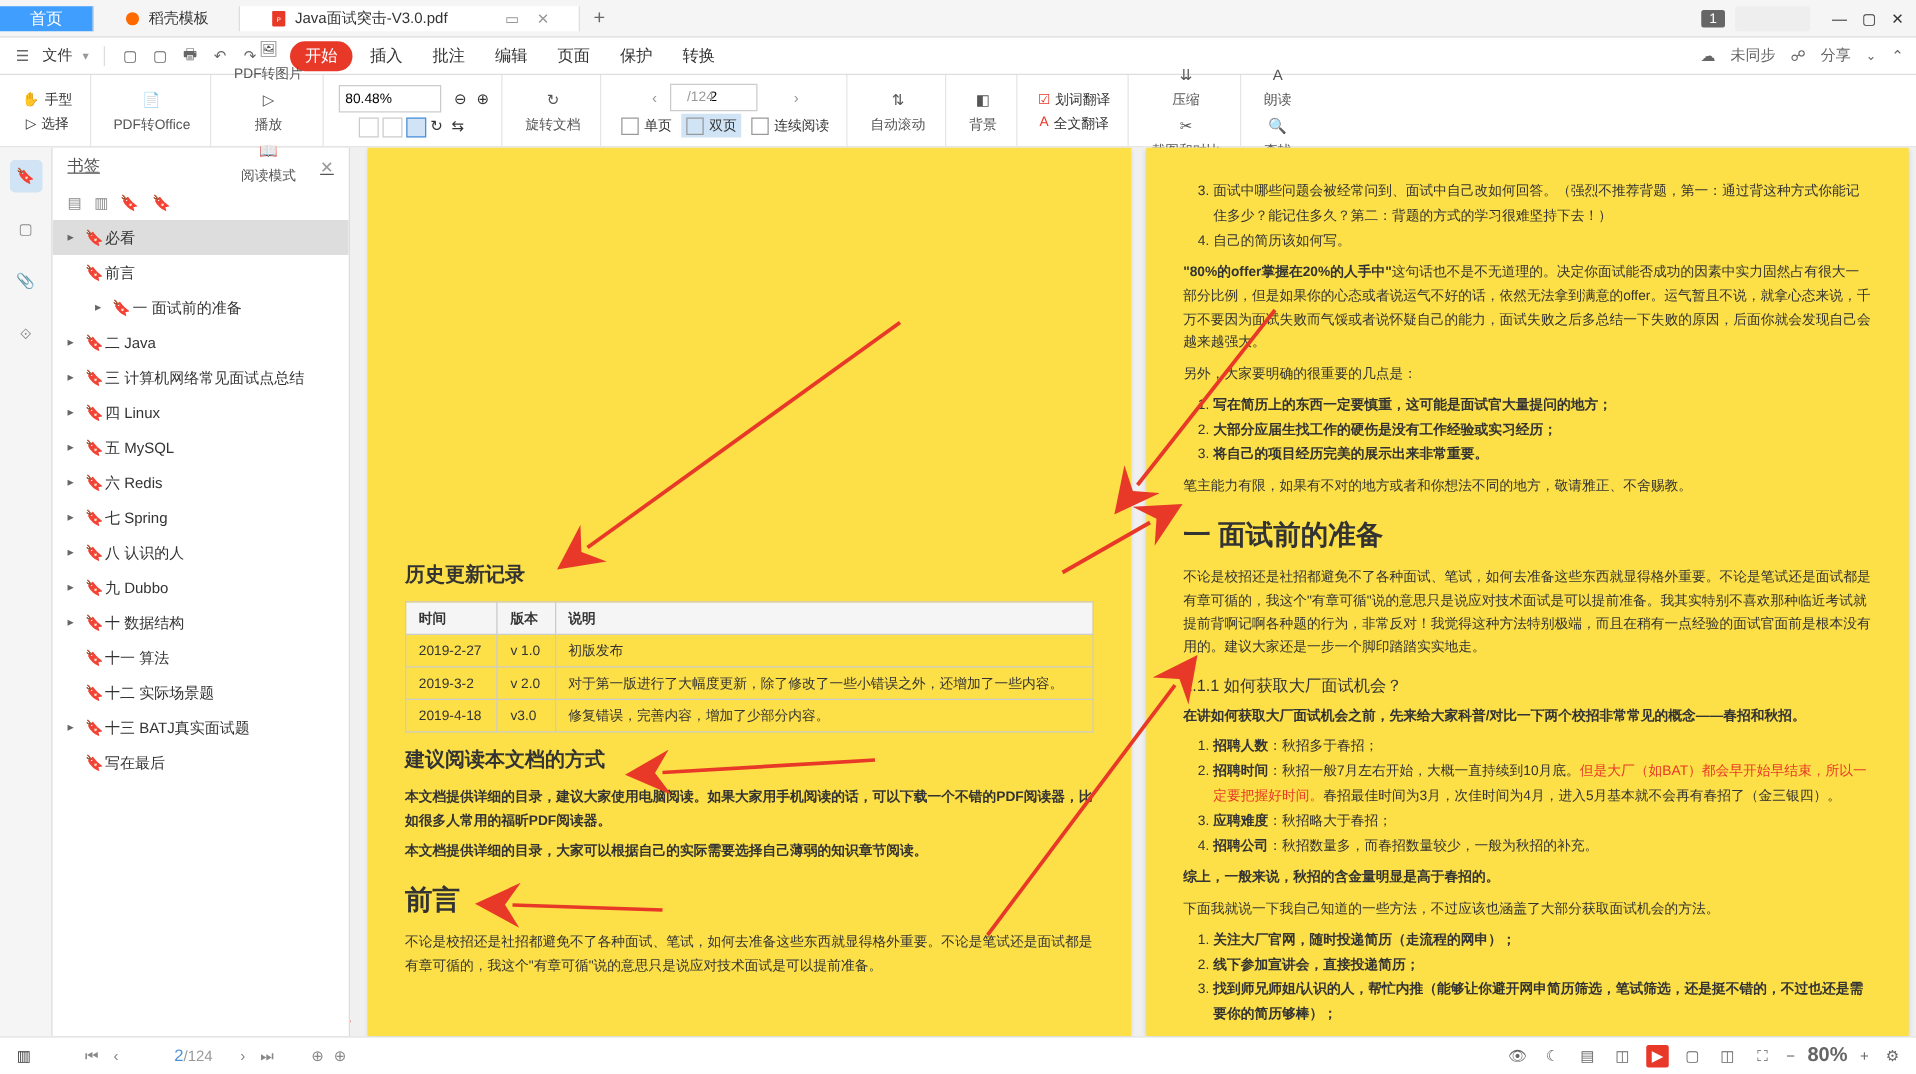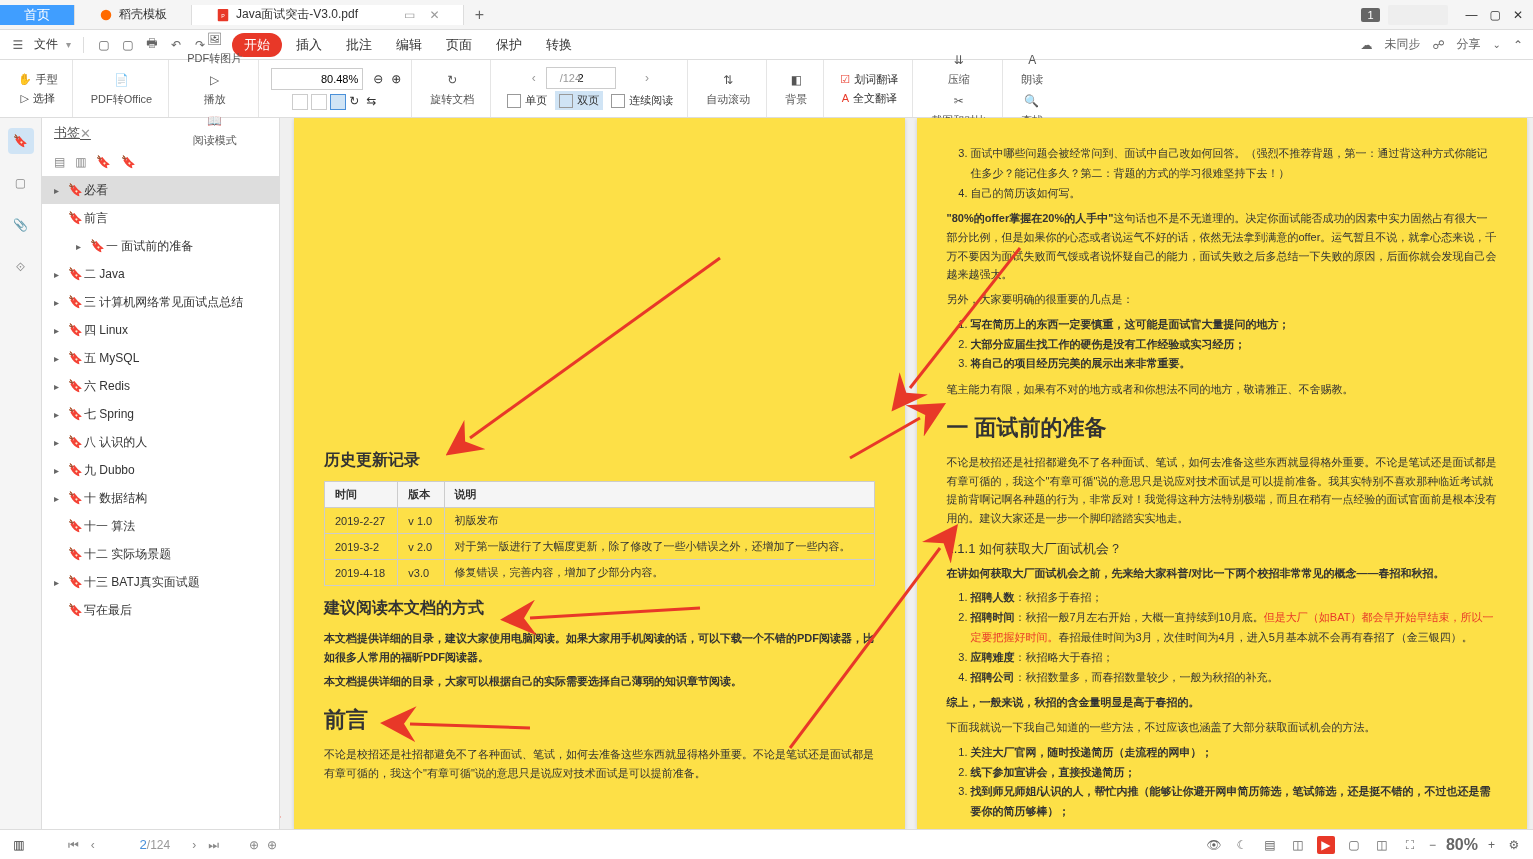--- a/index.html
+++ b/index.html
@@ -30,35 +30,35 @@
 .toolbar { height: 58px; display: flex; align-items: center; border-bottom: 1px solid #ddd; padding: 0 10px; gap: 2px; }
 .tool-group { display: flex; flex-direction: column; align-items: center; justify-content: center; height: 100%; padding: 0 4px; }
 .tool-group.bordered { border-right: 1px solid #e5e5e5; padding-right: 10px; margin-right: 6px; }
 .tool-btn { display: flex; flex-direction: column; align-items: center; gap: 2px; padding: 2px 6px; cursor: pointer; }
 .tool-btn .icon { width: 20px; height: 20px; display: flex; align-items: center; justify-content: center; color: #555; }
 .tool-btn .label { font-size: 11px; color: #555; }
 .tool-row { display: flex; align-items: center; gap: 4px; }
 .mini-btn { display: flex; align-items: center; gap: 4px; font-size: 11px; padding: 2px 4px; cursor: pointer; }
 .mini-btn .micon { width: 14px; height: 14px; border: 1px solid #999; display: inline-block; }
 .mini-btn.active { background: #d0e4f5; }
-.zoom-input { width: 92px; height: 22px; border: 1px solid #ccc; padding: 0 4px; font-size: 11px; text-align: right; }
+.zoom-input { width: 82px; height: 22px; border: 1px solid #ccc; padding: 0 4px; font-size: 11px; text-align: left; }
 .page-input { width: 70px; height: 22px; border: 1px solid #ccc; text-align: center; font-size: 11px; }
 .red-icon { color: #e83828; }
 .small-icons { display: flex; gap: 3px; }
 .small-icons span { width: 16px; height: 16px; border: 1px solid #ccc; display: inline-block; }
 .small-icons span.sel { background: #d0e4f5; border-color: #4a90d9; }
 
 
 .main { display: flex; height: calc(100% - 148px); }
 .side-rail { width: 42px; background: #f5f5f5; border-right: 1px solid #ddd; display: flex; flex-direction: column; align-items: center; padding-top: 10px; gap: 16px; }
 .rail-icon { width: 26px; height: 26px; display: flex; align-items: center; justify-content: center; color: #888; cursor: pointer; border-radius: 4px; }
 .rail-icon.active { background: #d0e4f5; color: #333; }
 
 .sidebar { width: 238px; border-right: 1px solid #ddd; display: flex; flex-direction: column; }
-.sidebar-head { height: 30px; display: flex; align-items: center; padding: 0 12px; font-size: 13px; color: #555; text-decoration: underline; }
+.sidebar-head { height: 30px; display: flex; align-items: center; justify-content: space-between; padding: 0 12px; font-size: 13px; color: #555; text-decoration: underline; }
 .sidebar-tools { height: 28px; display: flex; align-items: center; padding: 0 12px; gap: 10px; color: #888; }
 .bookmark-list { flex: 1; overflow-y: auto; }
 .bm-item { display: flex; align-items: center; height: 28px; padding: 0 8px 0 12px; cursor: pointer; font-size: 12px; gap: 4px; }
 .bm-item.selected { background: #ddd; }
 .bm-arrow { width: 10px; color: #666; font-size: 10px; }
 .bm-icon { width: 12px; color: #999; }
 .bm-item.child { padding-left: 34px; }
 
 .content { flex: 1; background: #f0f0f0; position: relative; overflow: hidden; display: flex; }
 .page { background: #fde047; margin: 0 6px; box-shadow: 0 1px 4px rgba(0,0,0,0.15); position: relative; flex: 1; padding: 20px 30px; font-size: 12px; overflow: hidden; }

